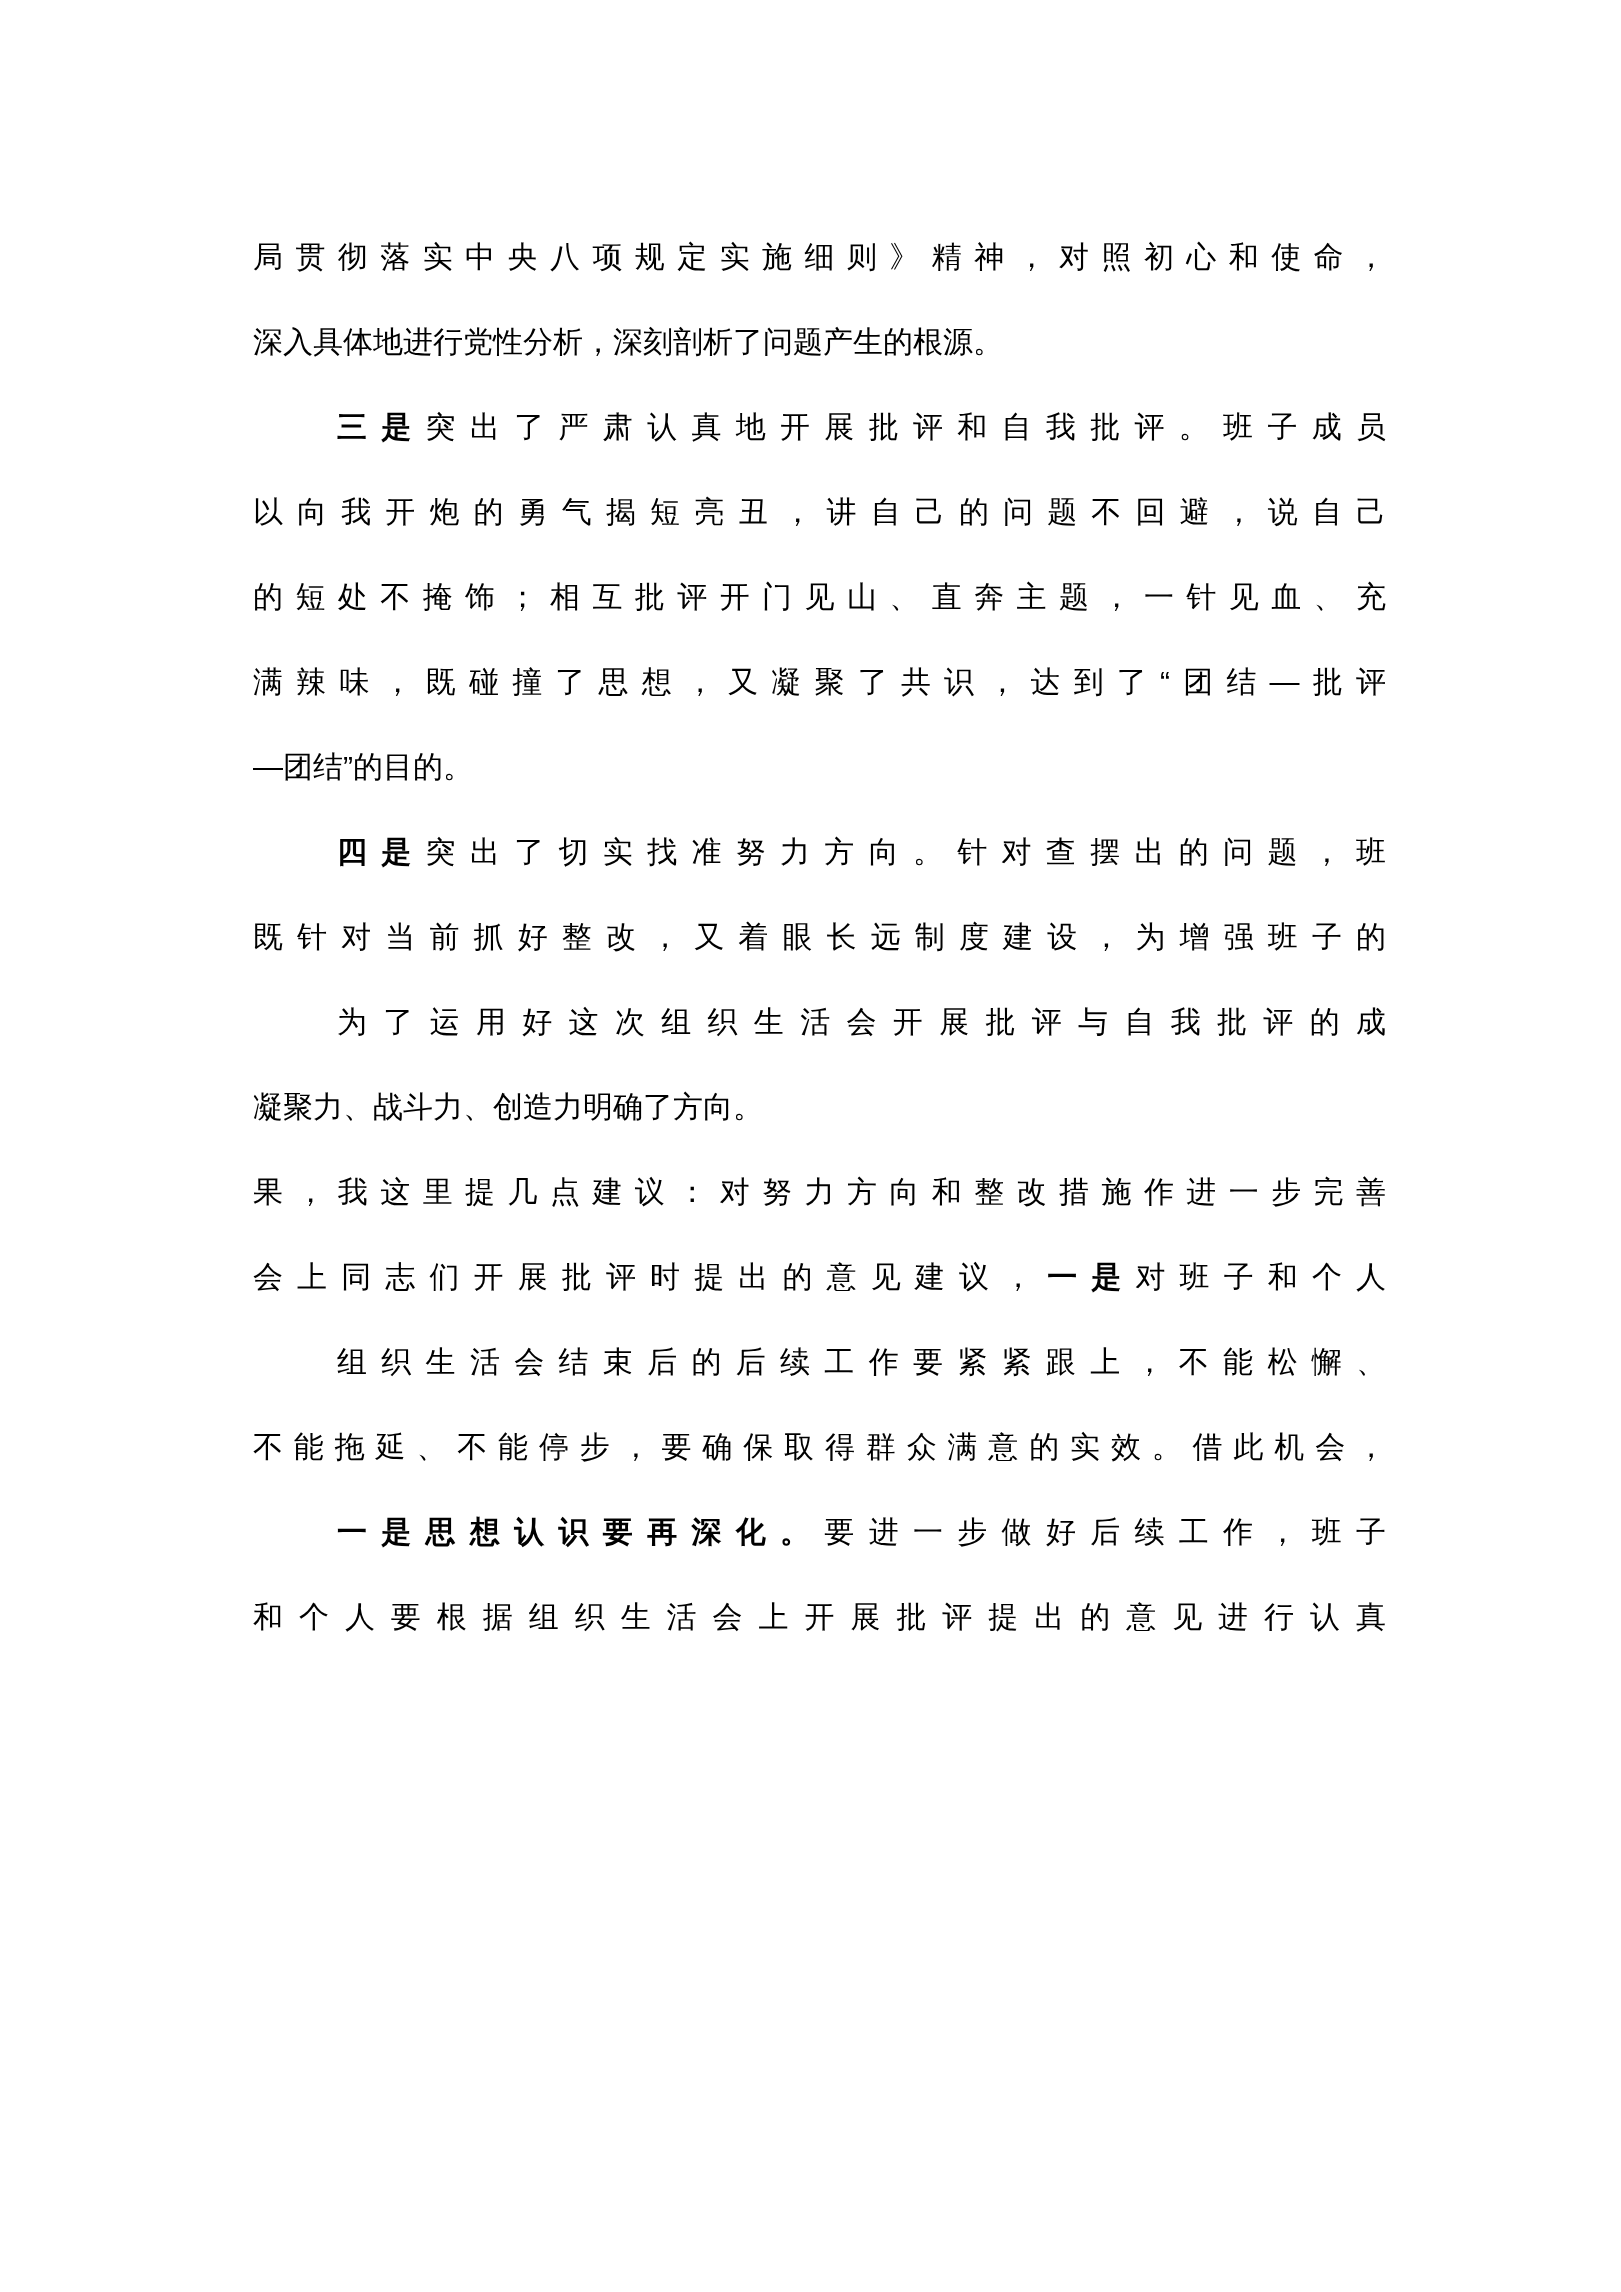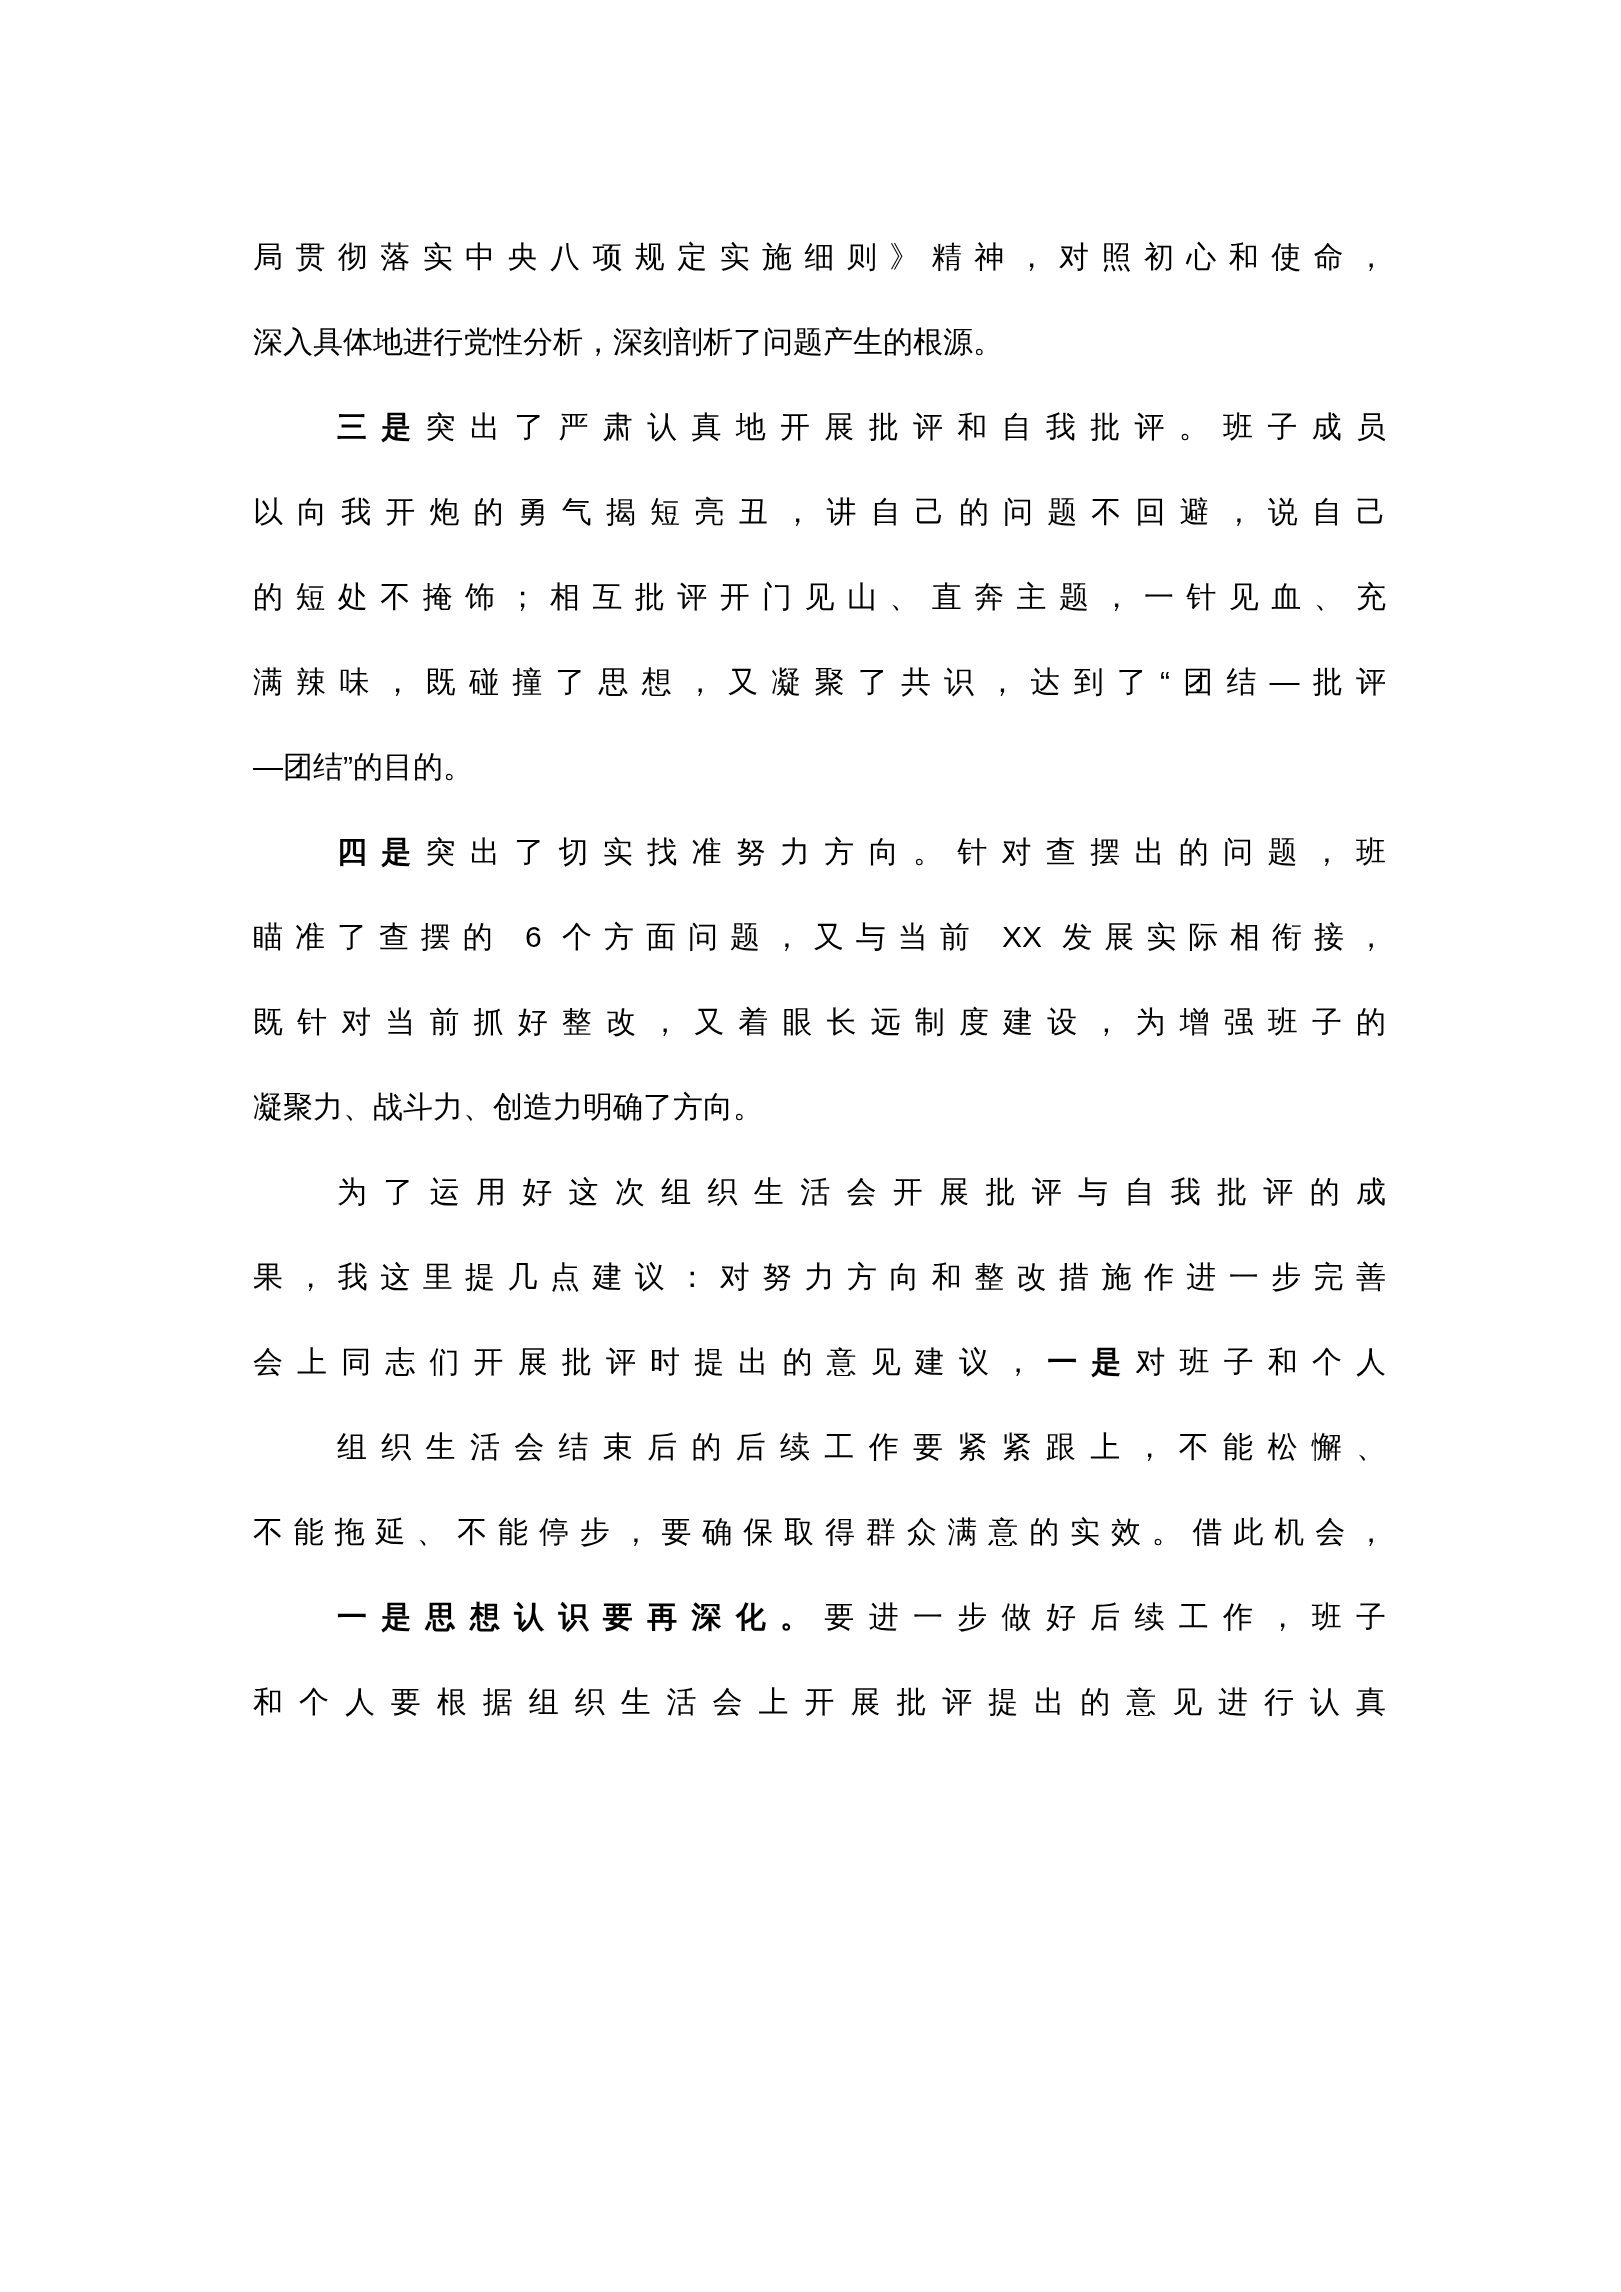--- a/index.html
+++ b/index.html
@@ -52,24 +52,23 @@
 <div class="page">
   <div class="textblock" id="textblock">
       <div class="line"><span class="run">局贯彻落实中央八项规定实施细则》精神，对照初心和使命，</span></div>
       <div class="line para-end"><span class="run">深入具体地进行党性分析，深刻剖析了问题产生的根源。</span></div>
       <div class="line indent"><span class="run b">三是</span><span class="run">突出了严肃认真地开展批评和自我批评。班子成员</span></div>
       <div class="line"><span class="run">以向我开炮的勇气揭短亮丑，讲自己的问题不回避，说自己</span></div>
       <div class="line"><span class="run">的短处不掩饰；相互批评开门见山、直奔主题，一针见血、充</span></div>
       <div class="line"><span class="run">满辣味，既碰撞了思想，又凝聚了共识，达到了“团结—批评</span></div>
       <div class="line para-end"><span class="run">—团结”的目的。</span></div>
       <div class="line indent"><span class="run b">四是</span><span class="run">突出了切实找准努力方向。针对查摆出的问题，班</span></div>
-      <div class="line"><span class="run">瞄准了查摆的 6 个方面问题，又与当前 XX 发展实际相衔接，</span></div>
       <div class="line"><span class="run">既针对当前抓好整改，又着眼长远制度建设，为增强班子的</span></div>
+      <div class="line indent"><span class="run">为了运用好这次组织生活会开展批评与自我批评的成</span></div>
       <div class="line para-end"><span class="run">凝聚力、战斗力、创造力明确了方向。</span></div>
-      <div class="line indent"><span class="run">为了运用好这次组织生活会开展批评与自我批评的成</span></div>
       <div class="line"><span class="run">果，我这里提几点建议：对努力方向和整改措施作进一步完善</span></div>
       <div class="line"><span class="run">会上同志们开展批评时提出的意见建议，</span><span class="run b">一是</span><span class="run">对班子和个人</span></div>
       <div class="line indent"><span class="run">组织生活会结束后的后续工作要紧紧跟上，不能松懈、</span></div>
       <div class="line"><span class="run">不能拖延、不能停步，要确保取得群众满意的实效。借此机会，</span></div>
       <div class="line indent"><span class="run b">一是思想认识要再深化。</span><span class="run">要进一步做好后续工作，班子</span></div>
       <div class="line"><span class="run">和个人要根据组织生活会上开展批评提出的意见进行认真</span></div>
     </div>
 </div>
 
 

